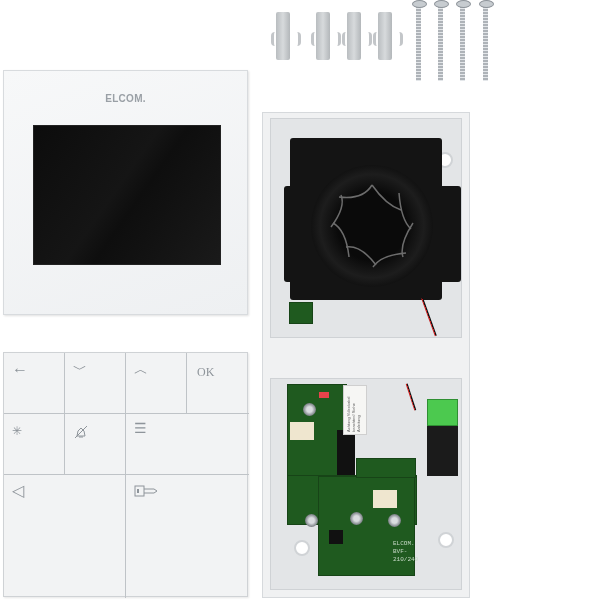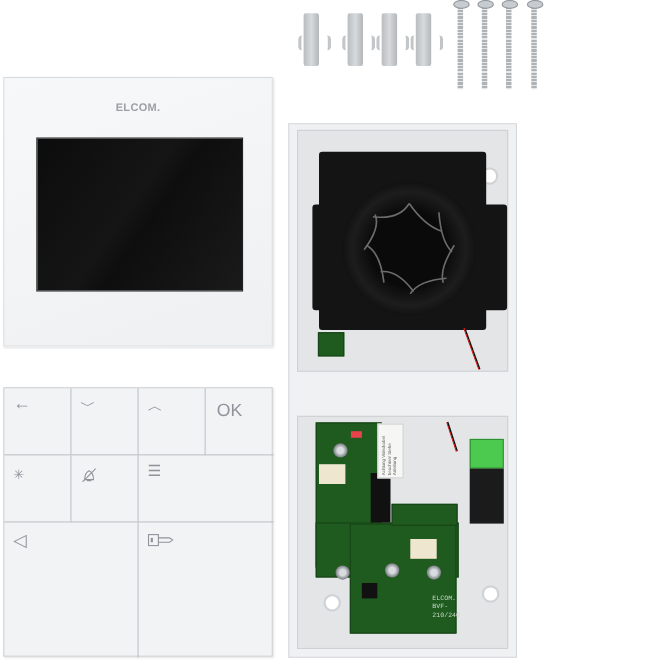--- a/index.html
+++ b/index.html
@@ -15,21 +15,21 @@
   .screen { position: absolute; left: 29px; top: 54px; width: 188px; height: 140px;
     background: linear-gradient(125deg, #0c0c0c 0%, #151515 45%, #0e0e0e 55%, #1a1a1a 100%);
     border: 1px solid #222; }
 
   
   .keypad { position: absolute; left: 3px; top: 352px; width: 245px; height: 245px;
     background: #f2f3f4; border: 1px solid #cfd2d5; box-shadow: 1px 1px 2px rgba(0,0,0,0.1); }
   .key { position: absolute; border-right: 1px solid #bfc3c7; border-bottom: 1px solid #bfc3c7;
     color: #8e949a; font-size: 12px; }
   .key .ico { position: absolute; left: 8px; top: 10px; }
-  .key .lbl { position: absolute; left: 10px; top: 12px; font-size: 16px; color: #8e949a; }
+  .key .lbl { position: absolute; left: 10px; top: 12px; font-size: 12px; color: #8e949a; font-family: Liberation Serif, serif; }
 
   
   .dowel { position: absolute; top: 12px; width: 14px; height: 48px; background: linear-gradient(90deg,#b9bdc0,#d7dadc,#b3b7ba); border-radius: 2px; }
   .dowel::before { content:""; position:absolute; left:-5px; top:20px; width:24px; height:14px;
     border-left:3px solid #c3c6c9; border-right:3px solid #c3c6c9; border-radius:4px; }
   .screw { position: absolute; top: 3px; width: 5px; height: 78px;
     background: repeating-linear-gradient(180deg,#aeb3b8 0 2px,#e4e7ea 2px 3px); }
   .screw::before { content:""; position:absolute; left:-4px; top:-3px; width:13px; height:6px; border-radius:50%; background:#c7ccd0; border:1px solid #8e949a; }
 
   

